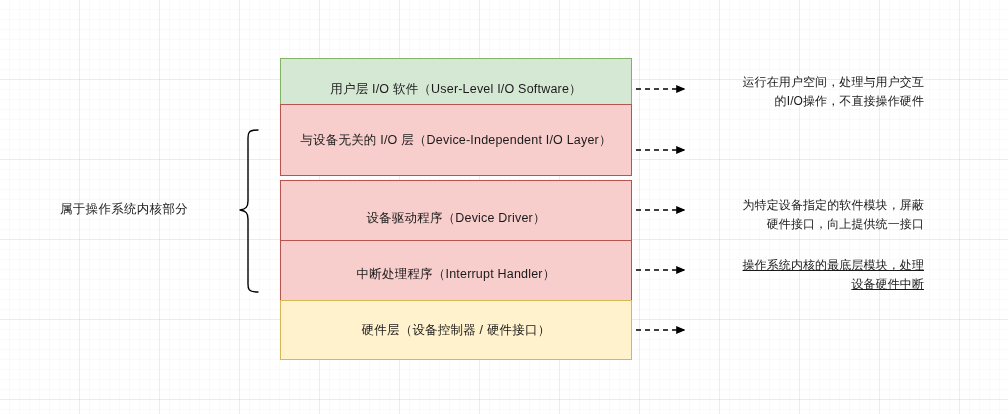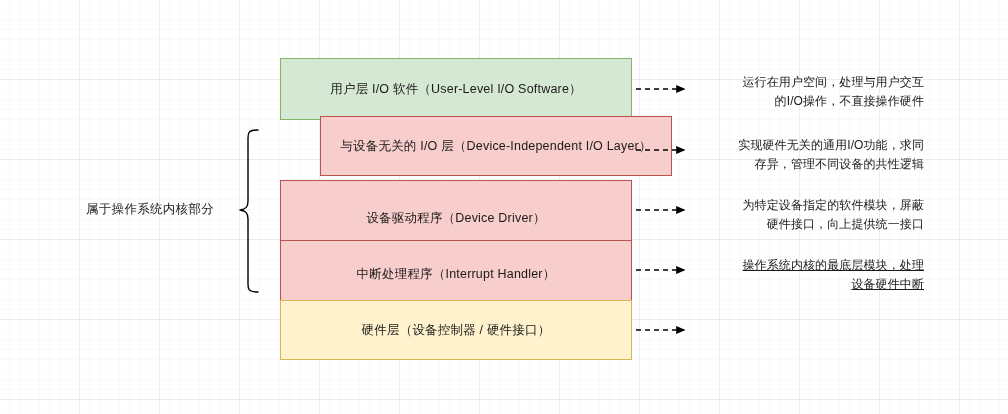--- a/index.html
+++ b/index.html
@@ -50,21 +50,21 @@
   }
   .layer-pink {
     background: #f8cecc;
     border: 1px solid #b85450;
   }
   .layer-yellow {
     background: #fff2cc;
     border: 1px solid #d6b656;
   }
   .box-0 { top: 58px;  height: 62px; }
-  .box-1 { top: 116px; height: 60px; margin-left: 40px; }
+  .box-1 { top: 104px; height: 72px; }
   .box-2 { top: 180px; height: 76px; }
   .box-3 { top: 240px; height: 68px; }
   .box-4 { top: 300px; height: 60px; }
 
   
   .annotation {
     position: absolute;
     left: 692px;
     width: 232px;
     text-align: right;
@@ -88,21 +88,20 @@
     height: 414px;
     pointer-events: none;
   }
 
   
   #kernel-caption {
     position: absolute;
     left: 60px;
     top: 201px;
     width: 180px;
-    text-align: center;
     font-size: 12.5px;
     color: #1a1a1a;
     letter-spacing: 0.3px;
     white-space: nowrap;
   }
 </style>
 </head>
 <body>
 
 <div id="canvas">
@@ -121,24 +120,20 @@
   <div class="layer-box layer-pink box-3">
     <span>中断处理程序（Interrupt Handler）</span>
   </div>
   <div class="layer-box layer-yellow box-4">
     <span>硬件层（设备控制器 / 硬件接口）</span>
   </div>
 
   <div class="annotation ann-0">
     <div>运行在用户空间，处理与用户交互</div>
     <div>的I/O操作，不直接操作硬件</div>
-  </div>
-  <div class="annotation ann-1">
-    <div>实现硬件无关的通用I/O功能，求同</div>
-    <div>存异，管理不同设备的共性逻辑</div>
   </div>
   <div class="annotation ann-2">
     <div>为特定设备指定的软件模块，屏蔽</div>
     <div>硬件接口，向上提供统一接口</div>
   </div>
   <div class="annotation ann-3">
     <div>操作系统内核的最底层模块，处理</div>
     <div>设备硬件中断</div>
   </div>
 

